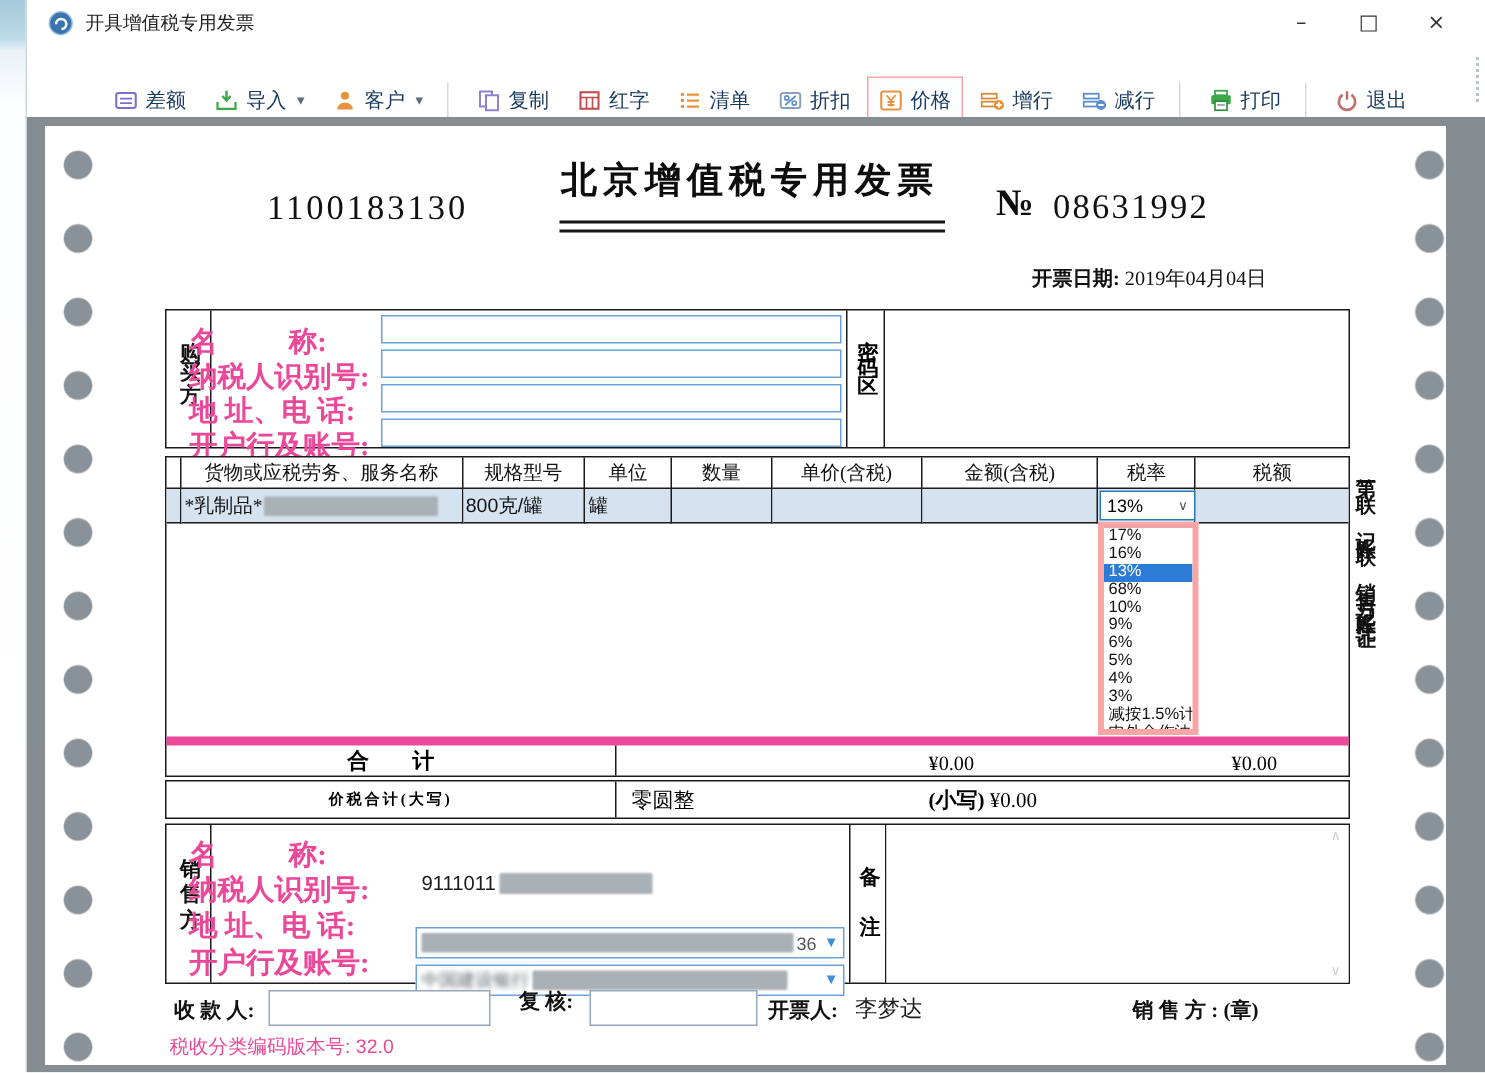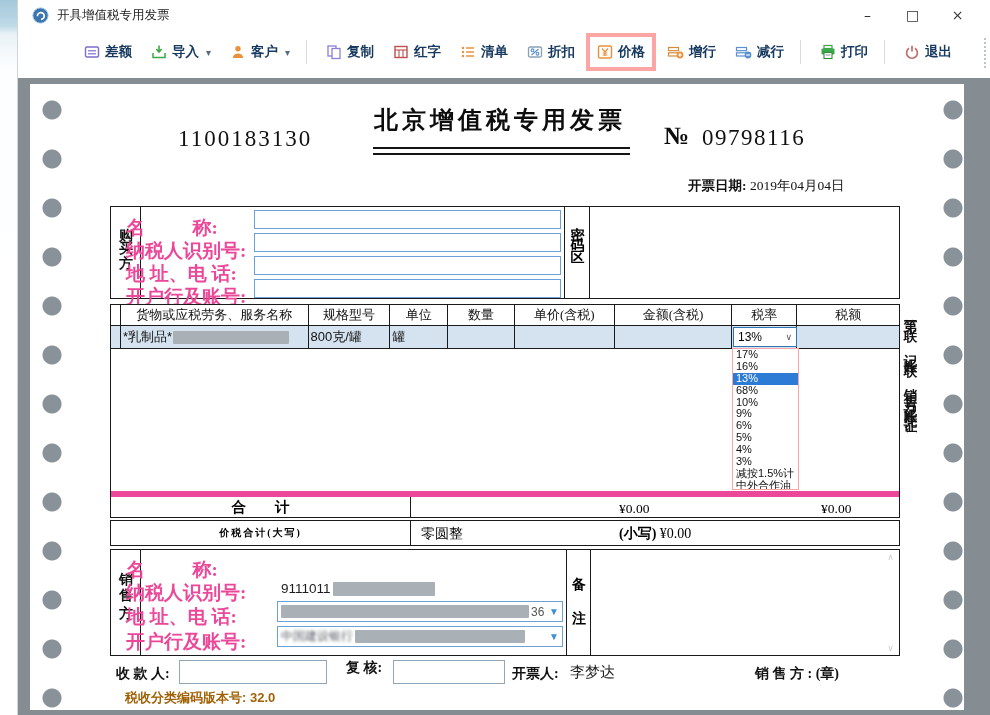--- a/index.html
+++ b/index.html
@@ -15,25 +15,25 @@
 
   
   .titlebar { left:18px; top:0; width:972px; height:30px; background:#ffffff;
     display:flex; align-items:center; padding:0 10px;justify-content:flex-end; }
   .app-icon { width:17px; height:17px; margin-left:4px; }
   .title-text { margin-left:8px; font-size:12.5px; color:#222; }
   .win-controls { margin-left:auto; display:flex; }
   .win-btn { width:45px; height:28px; display:flex; align-items:center; justify-content:center;
     font-size:14px; color:#333; font-family:"DejaVu Sans",sans-serif; cursor:default; }
 
-  .toolbar { left:18px; top:28px; width:972px; height:48px; background:#ffffff;
-    display:flex; align-items:center; justify-content:flex-end; padding-right:30px;font-weight:bold; }
+  .toolbar { left:18px; top:43px; width:972px; height:48px; background:#ffffff;
+    display:flex; align-items:center; justify-content:flex-end; padding-right:44px; }
   .tb-btn { display:flex; align-items:center; gap:5px; padding:6px 7px; margin-left:3px;
     font-size:13.5px; color:#17395f; white-space:nowrap; border:1px solid transparent; }
-  .tb-btn.active { border:4px solid #fca5a5; background:#fcfdfe; }
+  .tb-btn.active { border:1px solid #fca5a5; background:#fcfdfe; }
   .tb-sep { width:1px; height:24px; background:#d6dade; margin:0 8px; }
   .caret::after { content:"▾"; font-size:10px; color:#5a6b80; margin-left:2px; }
   .gripper { left:984px; top:38px; width:3px; height:30px; border-left:2px dotted #b9c4cc; }
 
   
   .content-bg { left:18px; top:78px; width:972px; height:637px; background:#858d92; }
   .paper { left:30px; top:84px; width:934px; height:626px; background:#ffffff; }
   .holes { width:28px; background-image:radial-gradient(circle at 14px 22px,#8a9299 9px,rgba(0,0,0,0) 10px);
     background-size:28px 49px; background-repeat:repeat-y; }
   .holes-left { left:38px; top:88px; height:622px; }
@@ -86,59 +86,59 @@
 
   
   .gtable { left:110px; top:304px; width:790px; border:1px solid #1a1a1a; background:#fff; }
   .trow { display:flex; }
   .tcell { border-right:1px solid #1a1a1a; overflow:hidden; white-space:nowrap;
     font-size:13px; color:#111; display:flex; align-items:center; }
   .tcell:last-child { border-right:none; }
   .head .tcell { justify-content:center; height:21px; border-bottom:1px solid #1a1a1a;
     font-family:"Liberation Serif","DejaVu Serif",serif;text-align:right; }
   .item .tcell { height:23px; border-bottom:1px solid #1a1a1a; background:#d5e2f0; padding-left:2px; }
-  .c0{width:10px;} .c1{width:188px;} .c2{width:82px;} .c3{width:58px;} .c4{width:67px;}
+  .c0{width:10px;} .c1{width:188px;font-family:Liberation Serif, serif;} .c2{width:82px;} .c3{width:58px;} .c4{width:67px;}
   .c5{width:100px;} .c6{width:118px;} .c7{width:65px;} .c8{width:102px;}
   .tbody-empty { height:142px; }
   .total-row { position:relative; height:26px; border-top:6px solid #ec4899; }
   .total-label { position:absolute; left:0; top:0; bottom:0; width:300px; border-right:1px solid #1a1a1a;
     display:flex; align-items:center; justify-content:center; font-size:14.5px; font-weight:bold; }
   .total-amt { position:absolute; left:508px; top:4px; font-size:13.5px; }
   .total-tax { position:absolute; left:710px; top:4px; font-size:13.5px; }
 
   
   .rate-select { position:absolute; left:623px; top:327px; width:64px; height:20px; background:#fff;
     border:1px solid #2e75b6; display:flex; align-items:center; font-size:12px; padding-left:4px; z-index:4; }
   .rate-select .chev { margin-left:auto; margin-right:4px; color:#555; font-size:9px; }
   .rate-list { position:absolute; left:622px; top:348px; width:67px; height:142px; overflow:hidden;
-    background:#fff; border:1px solid #fca5a5; z-index:5; }
+    background:#fff; border:4px solid #fca5a5; z-index:5; }
   .dd-item { height:11.9px; line-height:11.9px; font-size:11px; padding-left:3px; color:#111;
     white-space:nowrap; overflow:hidden; }
   .dd-item.selected { background:#2c7cd6; color:#fff; }
 
   
   .grand-row { left:110px; top:520px; width:790px; height:26px; border:1px solid #1a1a1a; background:#fff; }
   .grand-label { position:absolute; left:0; top:0; bottom:0; width:300px; border-right:1px solid #1a1a1a;
     display:flex; align-items:center; justify-content:center; font-size:10px; font-weight:bold;
     letter-spacing:2px; }
   .grand-words { position:absolute; left:310px; top:4px; font-size:14px; }
   .grand-small { position:absolute; left:508px; top:4px; font-size:14px; font-weight:bold; }
   .grand-small .val { font-weight:normal; }
 
   
   .sv { position:absolute; font-size:13.5px; color:#1c1c1c; }
   .combo { position:absolute; left:166px; width:286px; height:21px; background:#fff;
-    border:1px solid #6aa1d8; display:flex; align-items:center; padding:0 3px; font-size:12px; }
+    border:1px solid #6aa1d8; display:flex; align-items:center; padding:0 3px; font-size:12px;margin-top:17px; }
   .combo .arrow { margin-left:auto; color:#3f8fd6; font-size:10px; }
 
   
   .foot-label { position:absolute; font-size:14px; font-weight:bold; color:#111; }
   .foot-input { position:absolute; height:24px; background:#fff; border:1px solid #93a7ba; }
   .drawer-name { position:absolute; font-size:15px; color:#1c1c1c; }
-  .version-note { left:125px; top:689px; font-size:13px; color:#a16207;font-weight:bold; }
+  .version-note { left:113px; top:689px; font-size:13px; color:#ec4899; }
   .copy-note { left:901px; top:308px; height:335px; writing-mode:vertical-lr; text-orientation:upright;
     font-size:13.5px; font-weight:bold; letter-spacing:5px;
     font-family:"Liberation Serif","DejaVu Serif",serif; color:#111; }
 </style>
 </head>
 <body>
 
 <div class="screen">
 
   <div class="abs desktop-edge"></div>
@@ -265,21 +265,21 @@
 
   <div class="abs content-bg"></div>
   <div class="abs paper"></div>
   <div class="abs holes holes-left"></div>
   <div class="abs holes holes-right"></div>
 
   <div class="abs stub-code kai">1100183130</div>
   <div class="abs inv-title kai">北京增值税专用发票</div>
   <div class="abs dbl-rule"></div>
   <div class="abs inv-no-sym kai">№</div>
-  <div class="abs inv-no kai">09798116</div>
+  <div class="abs inv-no kai">08631992</div>
   <div class="abs inv-date kai">
     <span>开票日期:</span>
     <span class="val">2019年04月04日</span>
   </div>
 
   <div class="abs party-box buyer-box">
     <div class="side-col kai">
       <span class="vtext">购买方</span>
     </div>
     <div class="field-label kai pre" style="left:15px; top:8px;">名          称:</div>

